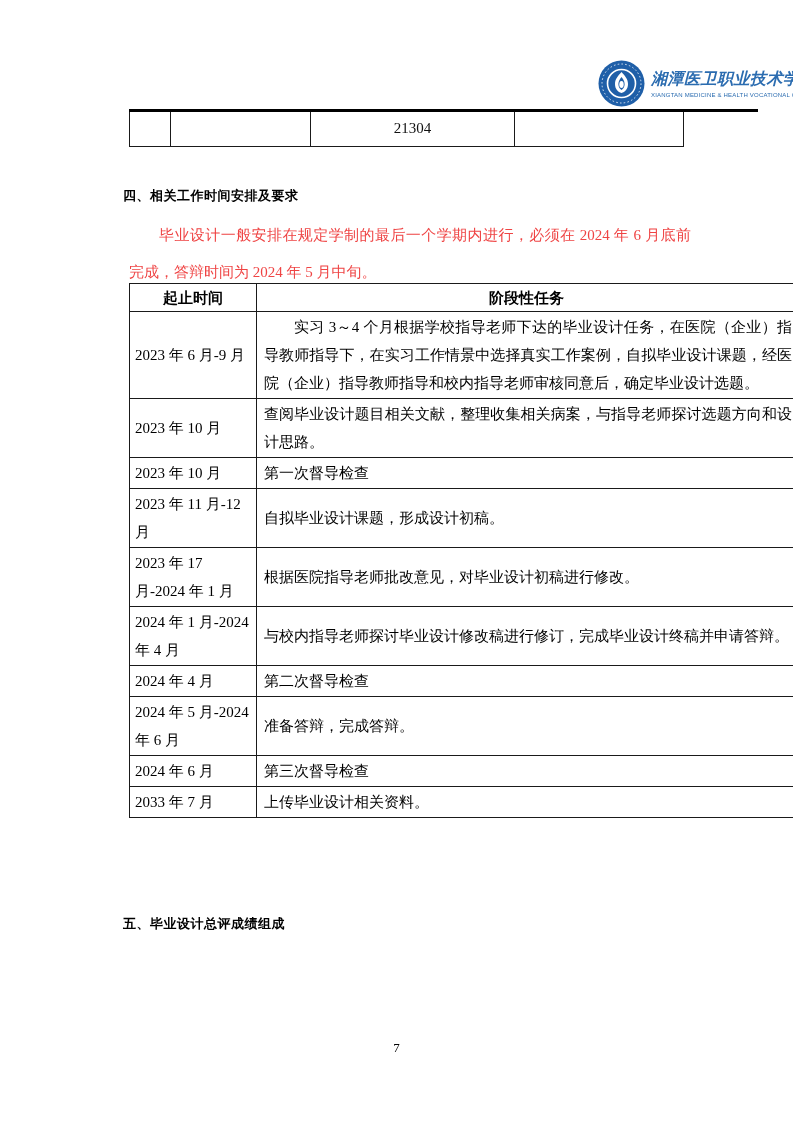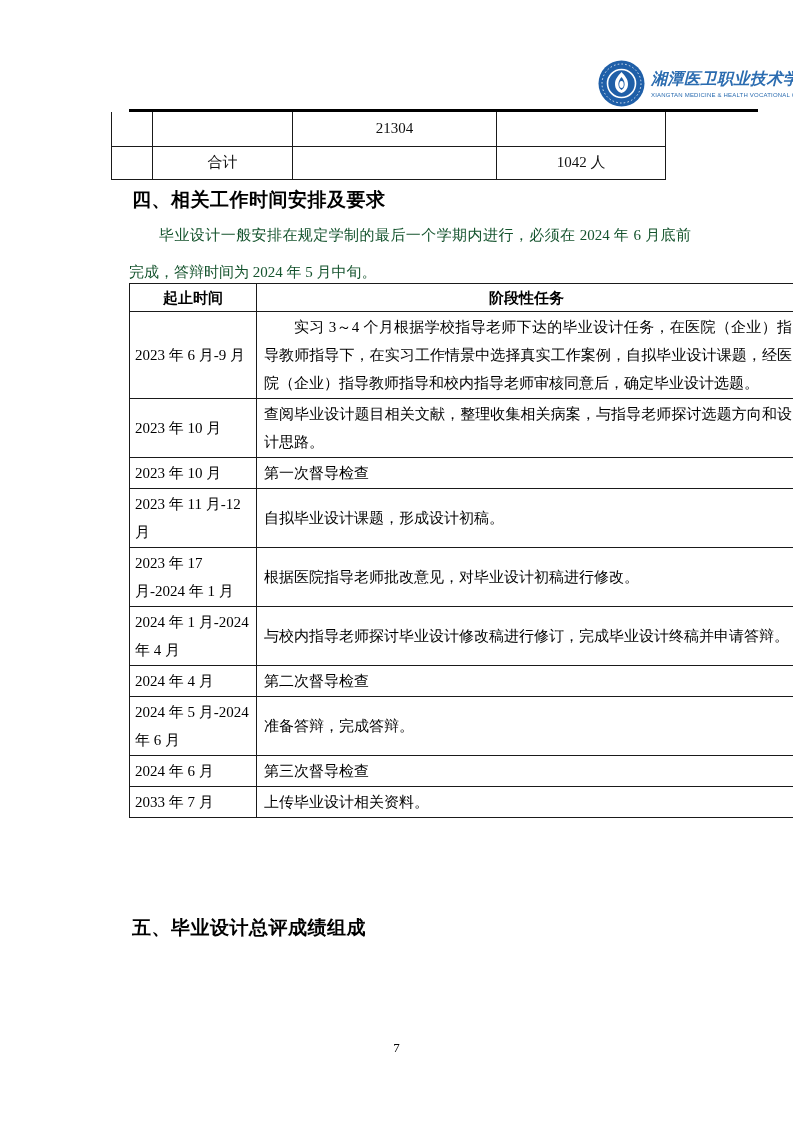--- a/index.html
+++ b/index.html
@@ -46,57 +46,57 @@
   
   .topline {
     position: absolute;
     left: 129px; top: 109px;
     width: 629px; height: 3px;
     background: #000;
   }
   table { border-collapse: collapse; table-layout: fixed; }
   .top-table {
     position: absolute;
-    left: 111px; top: 112px;
+    left: 129px; top: 112px;
     width: 554px;
   }
   .top-table td {
     border: 1px solid #1a1a1a;
     border-top: none;
     text-align: center;
     vertical-align: middle;
     font-size: 15px;
     height: 33px;
     overflow: hidden;
   }
   .top-table tr:first-child td { border-top: none; }
 
   
   .heading {
     position: absolute;
-    left: 132px;
+    left: 123px;
     font-family: "Liberation Sans", "DejaVu Sans", sans-serif;
     font-weight: bold;
-    font-size: 19px;
+    font-size: 13px;
     color: #000;
     letter-spacing: 0.5px;
   }
   .h4 { top: 187px; }
   .h5 { top: 872px; margin-top: 43px; }
 
   
   .para {
     position: absolute;
     left: 129px;
     width: 562px;
     font-size: 15px;
     line-height: 37px;
     text-align: justify;
     text-indent: 2em;
-    color: #14532d;
+    color: #ef4444;
   }
   .p1 { top: 217px; }
   .p2 { top: 899px; }
 
   
   .sched-table {
     position: absolute;
     left: 129px; top: 283px;
     width: 668px;
   }
@@ -166,26 +166,20 @@
         <col style="width:204px">
         <col style="width:169px">
       </colgroup>
     <tbody>
         <tr>
       <td style="height:34px"></td>
       <td></td>
       <td>21304</td>
       <td></td>
     </tr>
-    <tr>
-      <td></td>
-      <td>合计</td>
-      <td></td>
-      <td>1042 人</td>
-    </tr>
   </tbody>
     </table>
 
   <div class="heading h4">四、相关工作时间安排及要求</div>
   <p class="para p1">毕业设计一般安排在规定学制的最后一个学期内进行，必须在 2024 年 6 月底前完成，答辩时间为 2024 年 5 月中旬。</p>
 
   <table class="sched-table">
     <colgroup>
         <col class="col-time" style="width:127px">
         <col>

